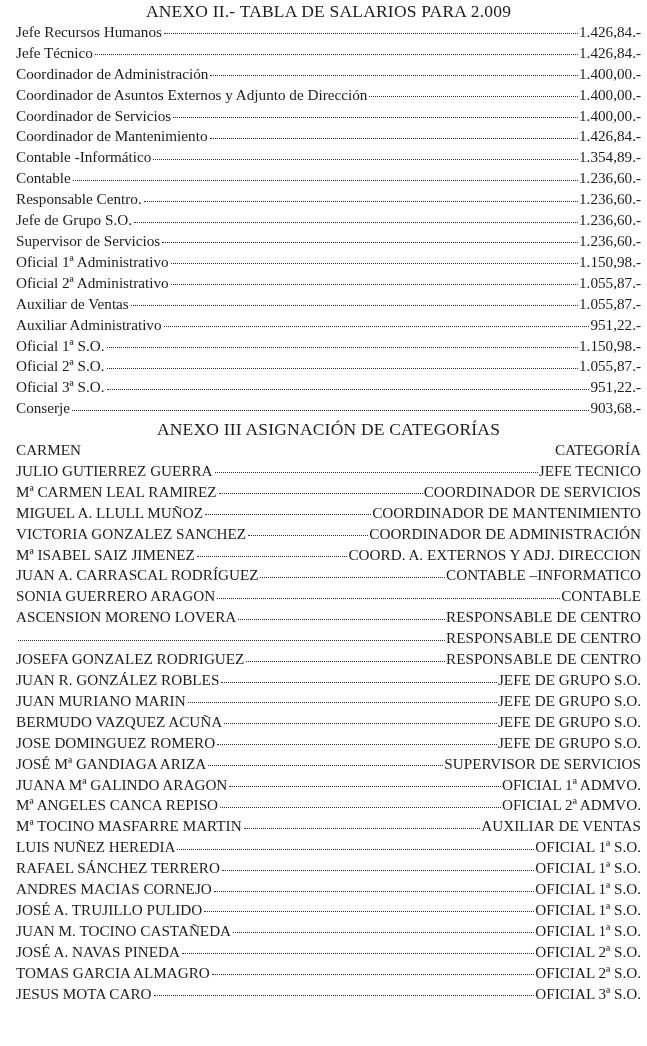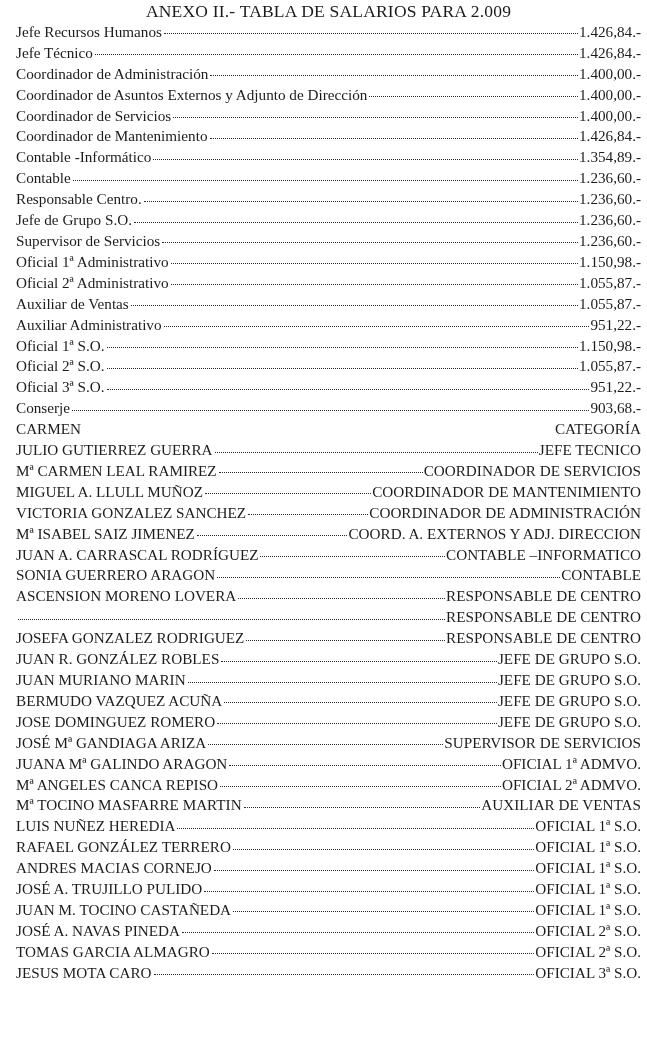--- a/index.html
+++ b/index.html
@@ -170,20 +170,21 @@
     <span class="val">951,22.-</span>
   </div>
 
   <div class="line">
     <span class="lbl">Conserje</span>
     <span class="leader"></span>
     <span class="val">903,68.-</span>
   </div>
 </div>
 
+  <div class="title">ANEXO III ASIGNACIÓN DE CATEGORÍAS</div>
 
   <div class="line header-row">
     <span class="lbl">CARMEN</span>
     <span class="val">CATEGORÍA</span>
   </div>
 
   <div id="assignment-list">
 
   <div class="line">
     <span class="lbl">JULIO GUTIERREZ GUERRA</span>
@@ -293,21 +294,21 @@
   </div>
 
 
   <div class="line">
     <span class="lbl">LUIS NUÑEZ HEREDIA</span>
     <span class="leader"></span>
     <span class="val">OFICIAL 1ª S.O.</span>
   </div>
 
   <div class="line">
-    <span class="lbl">RAFAEL GONZÁLEZ TERRERO</span>
+    <span class="lbl">RAFAEL SÁNCHEZ TERRERO</span>
     <span class="leader"></span>
     <span class="val">OFICIAL 1ª S.O.</span>
   </div>
 
   <div class="line">
     <span class="lbl">ANDRES MACIAS CORNEJO</span>
     <span class="leader"></span>
     <span class="val">OFICIAL 1ª S.O.</span>
   </div>
 

